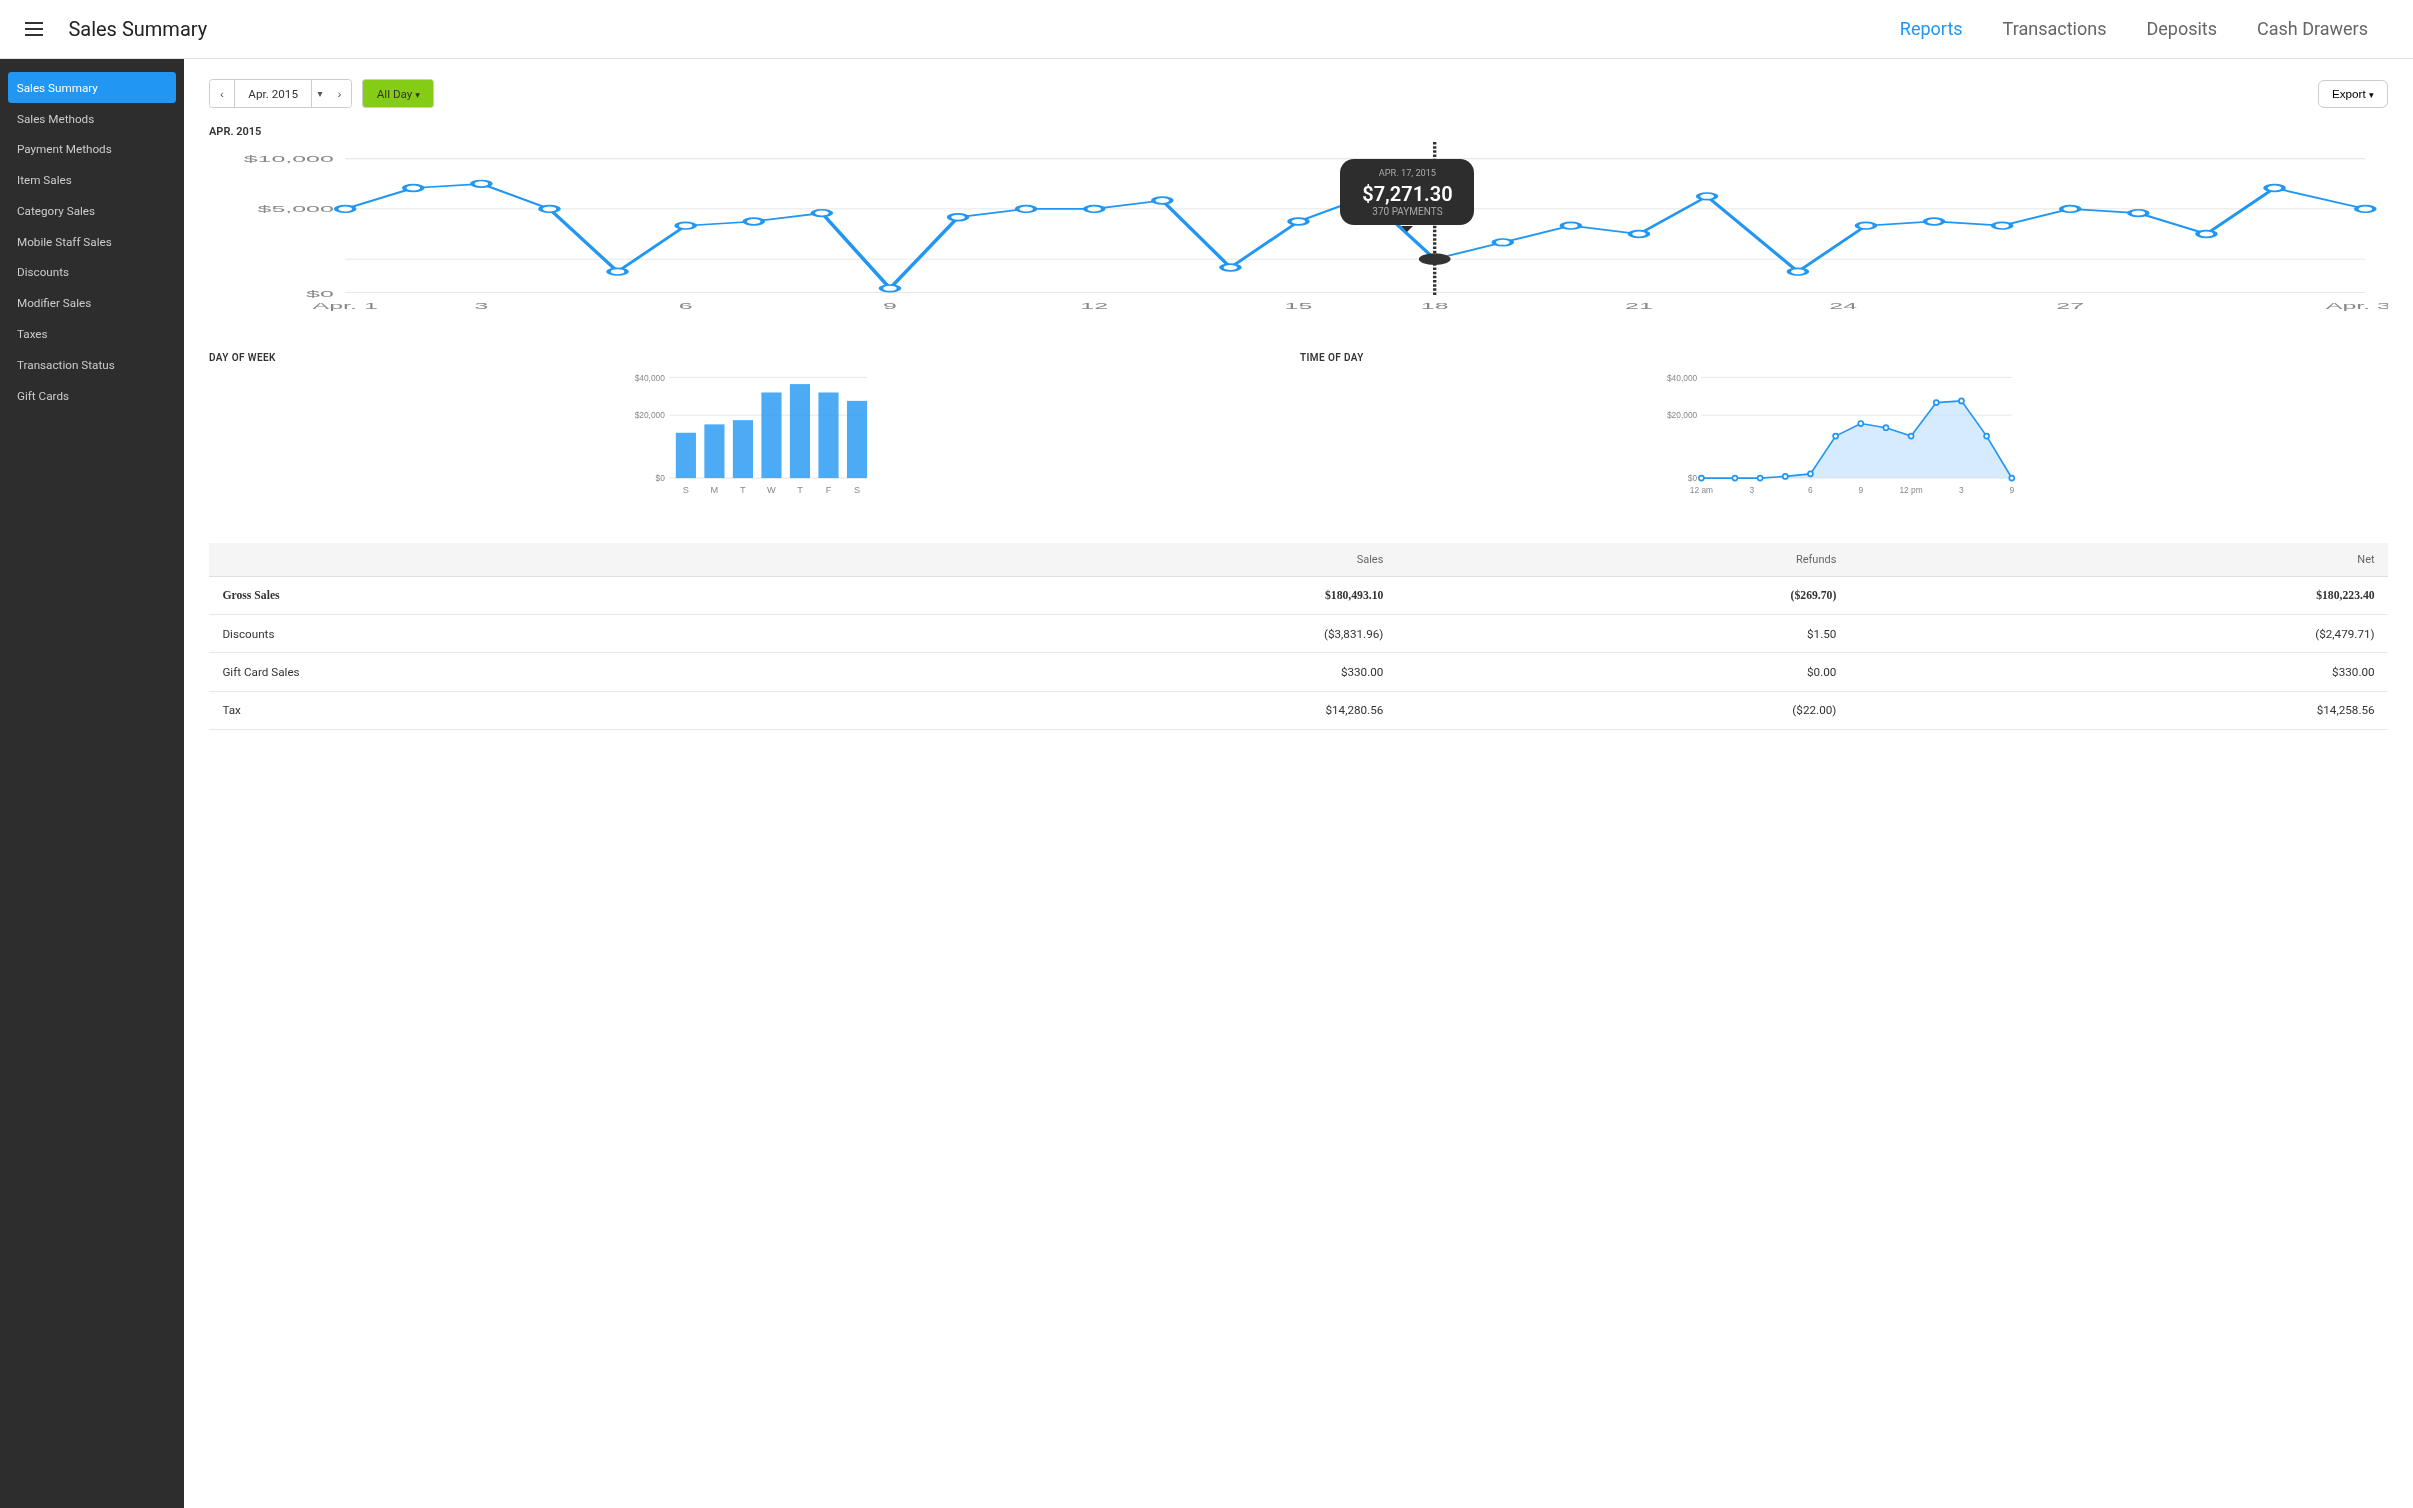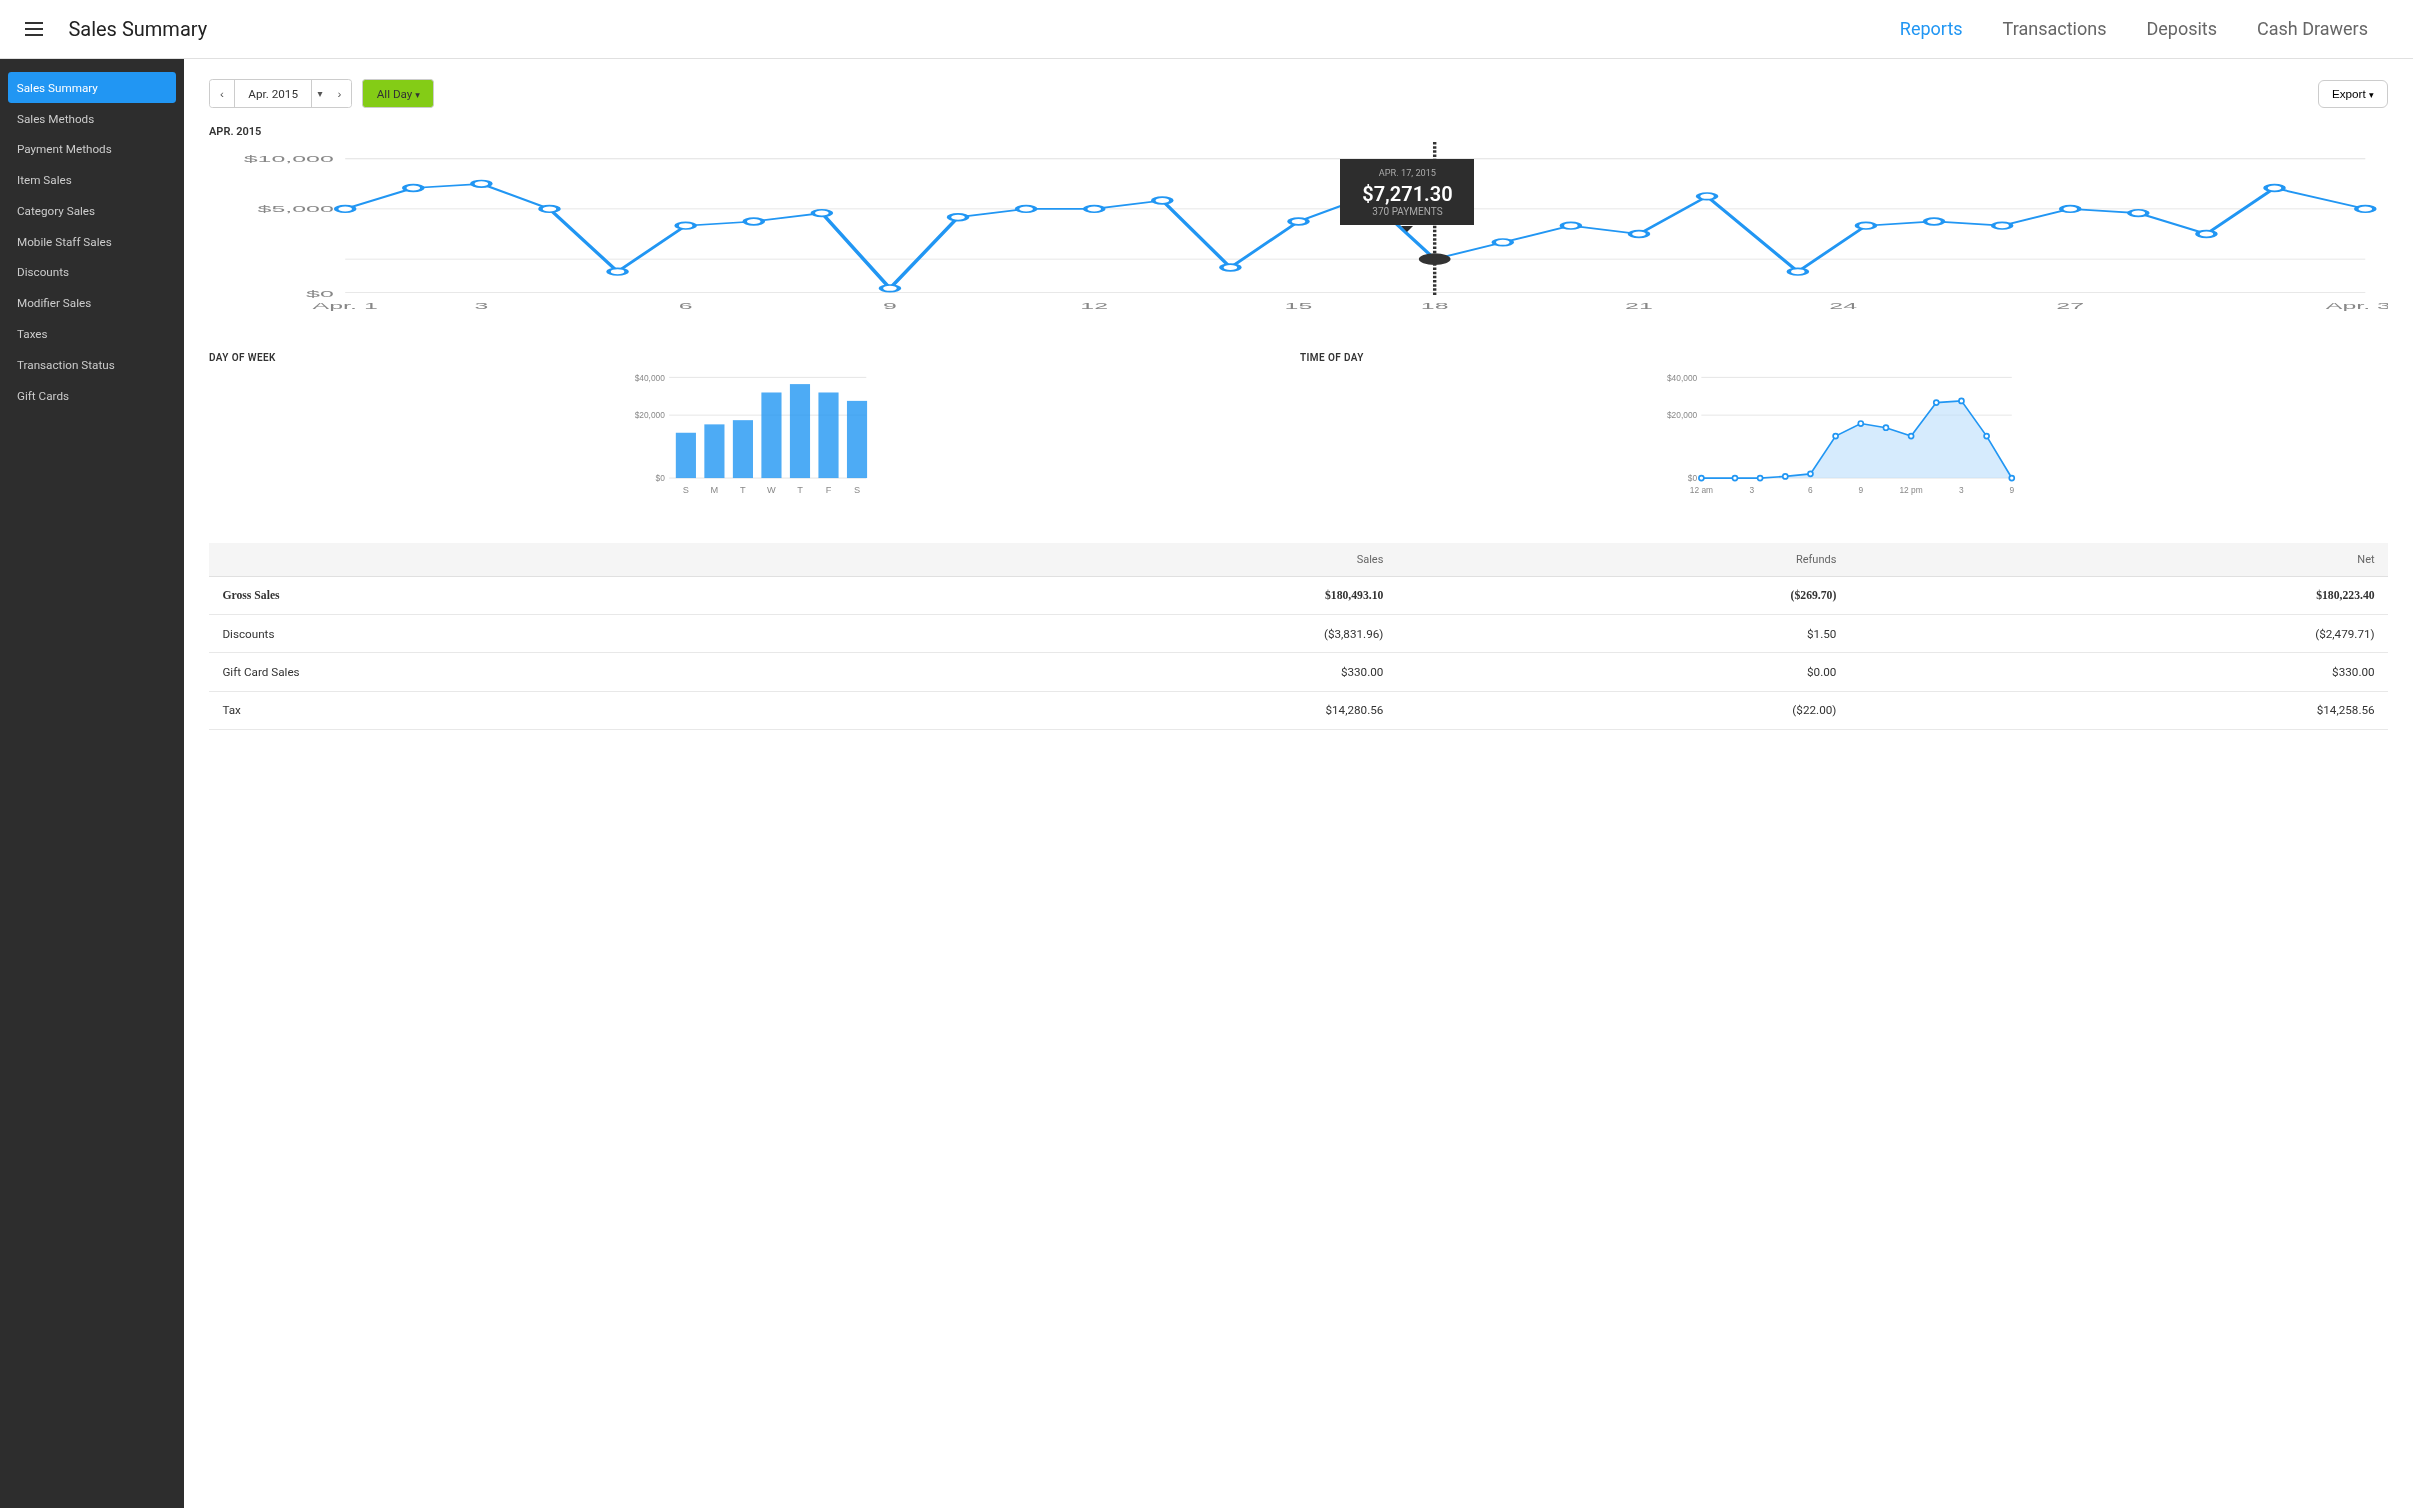--- a/index.html
+++ b/index.html
@@ -44,21 +44,21 @@
     .time-filter { margin-left: 10px; padding: 6.7px 13.4px; border: 0.8px solid #ccc; border-radius: 3.4px; font-size: 11.7px; cursor: pointer; background: #84cc16; }
     .export-btn { margin-left: auto; padding: 6.7px 13.4px; border: 0.8px solid #ccc; border-radius: 6px; font-size: 11.7px; cursor: pointer; background: #fff; }
 
     
     .chart-section { margin-bottom: 8.4px; }
     .chart-month-label { font-size: 11px; font-weight: 600; color: #333; margin-bottom: 3.4px; }
 
     
     .tooltip-box {
       position: absolute; background: #2d2d2d; color: #fff;
-      border-radius: 0; padding: 8.4px 13.4px; text-align: center;
+      border-radius: 14px; padding: 8.4px 13.4px; text-align: center;
       top: 17px; left: 55%; transform: translateX(-50%);
       pointer-events: none; z-index: 10; min-width: 134px;
     }
     .tooltip-date { font-size: 9.2px; color: #aaa; margin-bottom: 3.4px; }
     .tooltip-amount { font-size: 20px; font-weight: 600; }
     .tooltip-payments { font-size: 10px; color: #aaa; }
     .tooltip-arrow { position: absolute; bottom: -6.7px; left: 50%; transform: translateX(-50%); width: 0; height: 0; border-left: 6.7px solid transparent; border-right: 6.7px solid transparent; border-top: 6.7px solid #2d2d2d; }
 
     
     .small-charts-row { display: flex; gap: 3px; margin-bottom: 20px; margin-top: 23px; }

